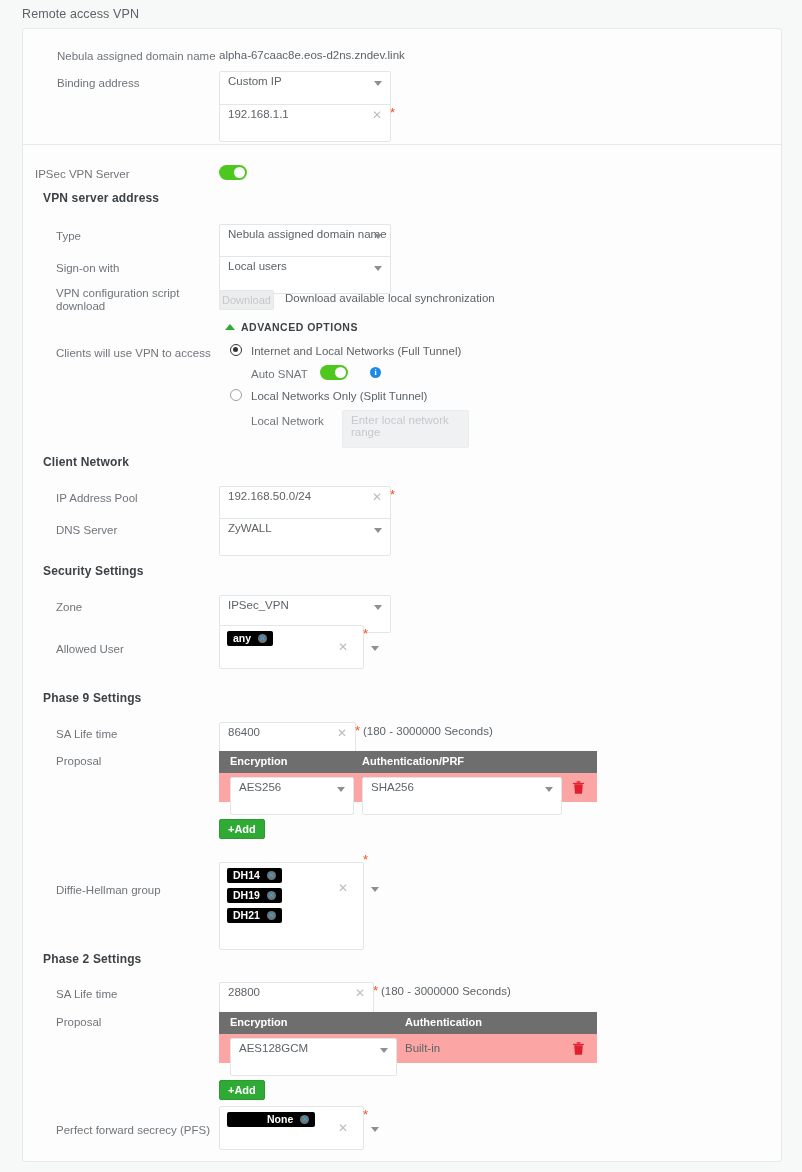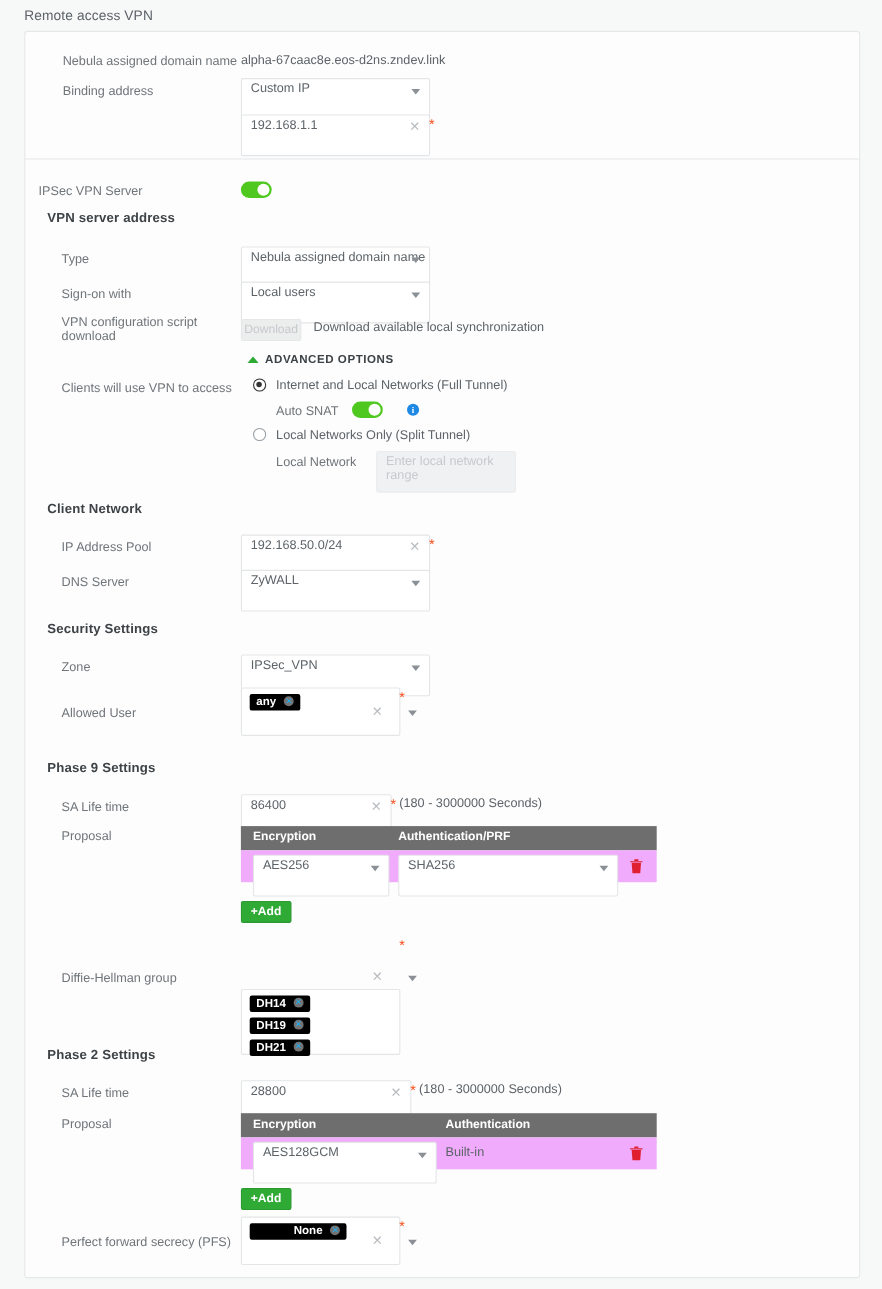--- a/index.html
+++ b/index.html
@@ -161,21 +161,21 @@
   .ptable .thead {
     position: absolute; left: 0; top: 0; width: 100%; height: 22px;
     background: #6e6e6e;
   }
   .ptable .th {
     position: absolute; top: 4px;
     color: #fff; font-size: 11px; font-weight: bold;
   }
   .ptable .trow {
     position: absolute; left: 0; top: 22px; width: 100%; height: 29px;
-    background: #f0abfc;
+    background: #fca5a5;
   }
   .trash {
     position: absolute;
     width: 13px; height: 15px;
   }
   .btn-add {
     position: absolute;
     height: 20px;
     background: #2eaa35;
     border: 1px solid #2b9a31;
@@ -328,21 +328,21 @@
           <path d="M1 3h12v1.2H1z" fill="#e02030"></path>
           <path d="M5 1.2h4v1.6H5z" fill="#e02030"></path>
           <path d="M2.4 4.6h9.2l-.8 10.2H3.2z" fill="#e02030"></path>
         </svg>
       </div>
     </div>
 
     <div class="btn-add" style="left:196px; top:790px;">+Add</div>
 
     <div class="lbl" style="left:33px; top:854px;">Diffie-Hellman group</div>
-    <div class="tagbox" style="left:196px; top:870px; width:145px; height:60px;">
+    <div class="tagbox" style="left:196px; top:833px; width:145px; height:88px;">
       <span class="tag" style="left:7px; top:5px;">
         <span>DH14</span><span class="x">✕</span>
       </span>
       <span class="tag" style="left:7px; top:25px;">
         <span>DH19</span><span class="x">✕</span>
       </span>
       <span class="tag" style="left:7px; top:45px;">
         <span>DH21</span><span class="x">✕</span>
       </span>
     </div>

